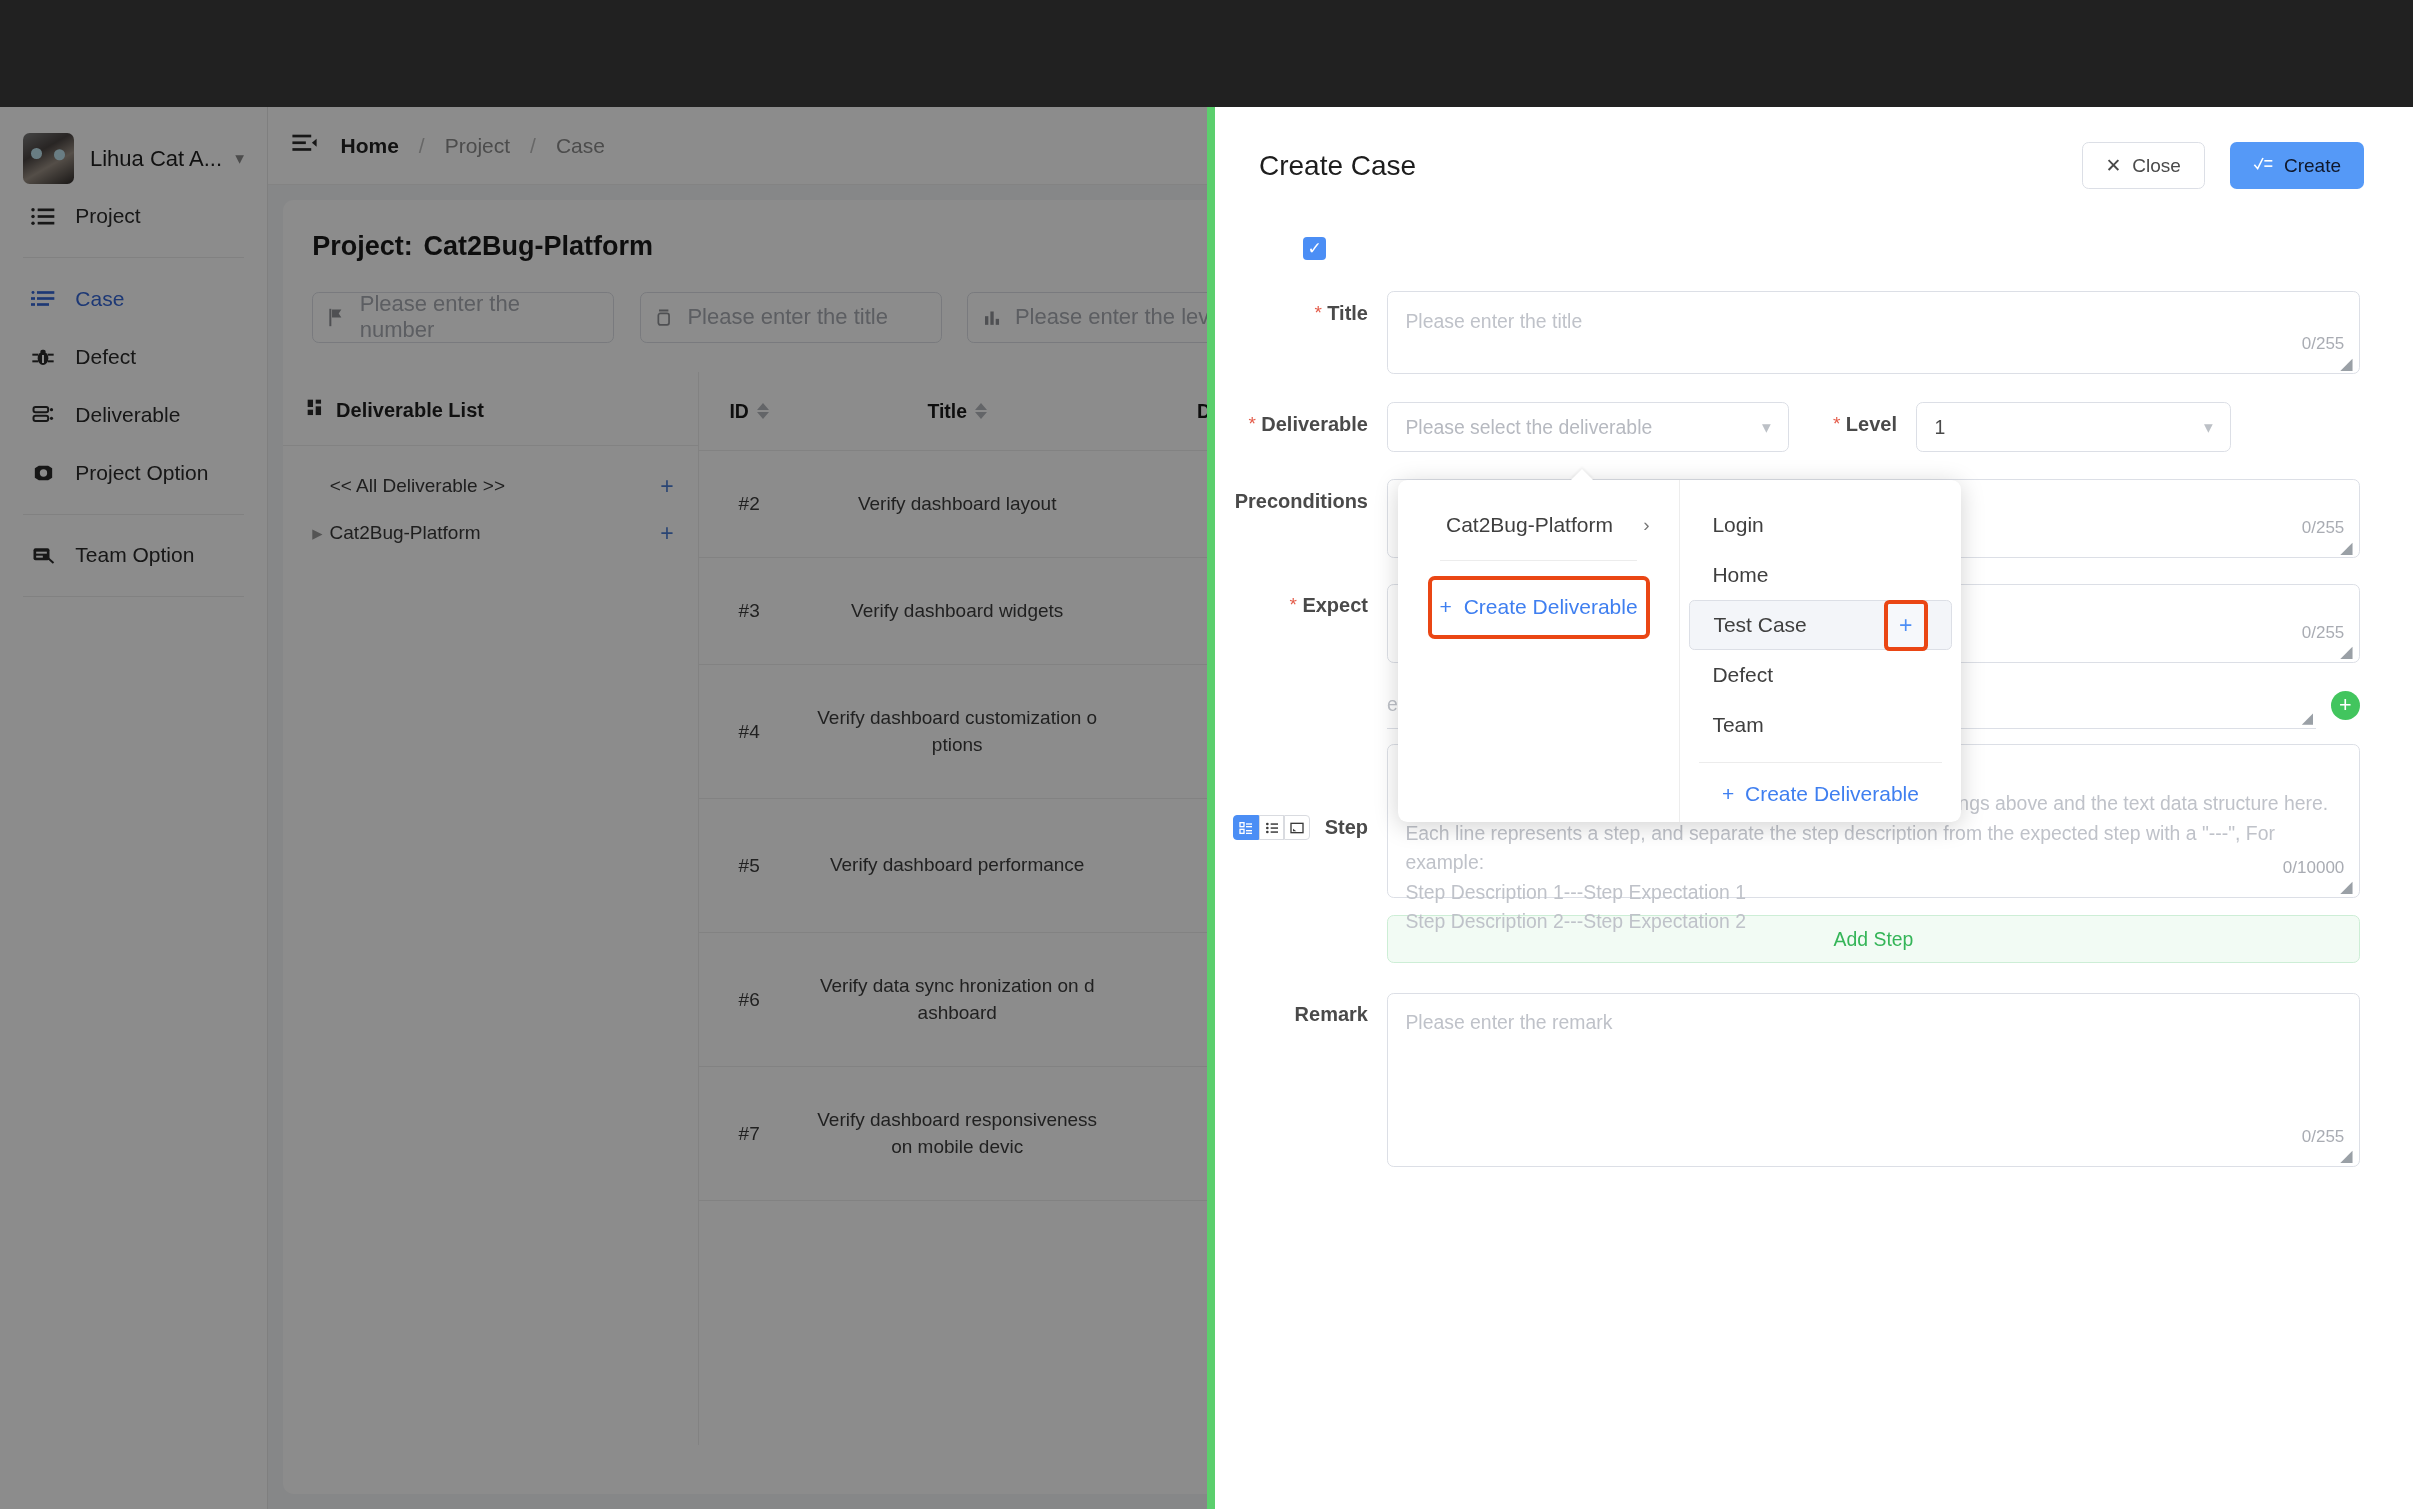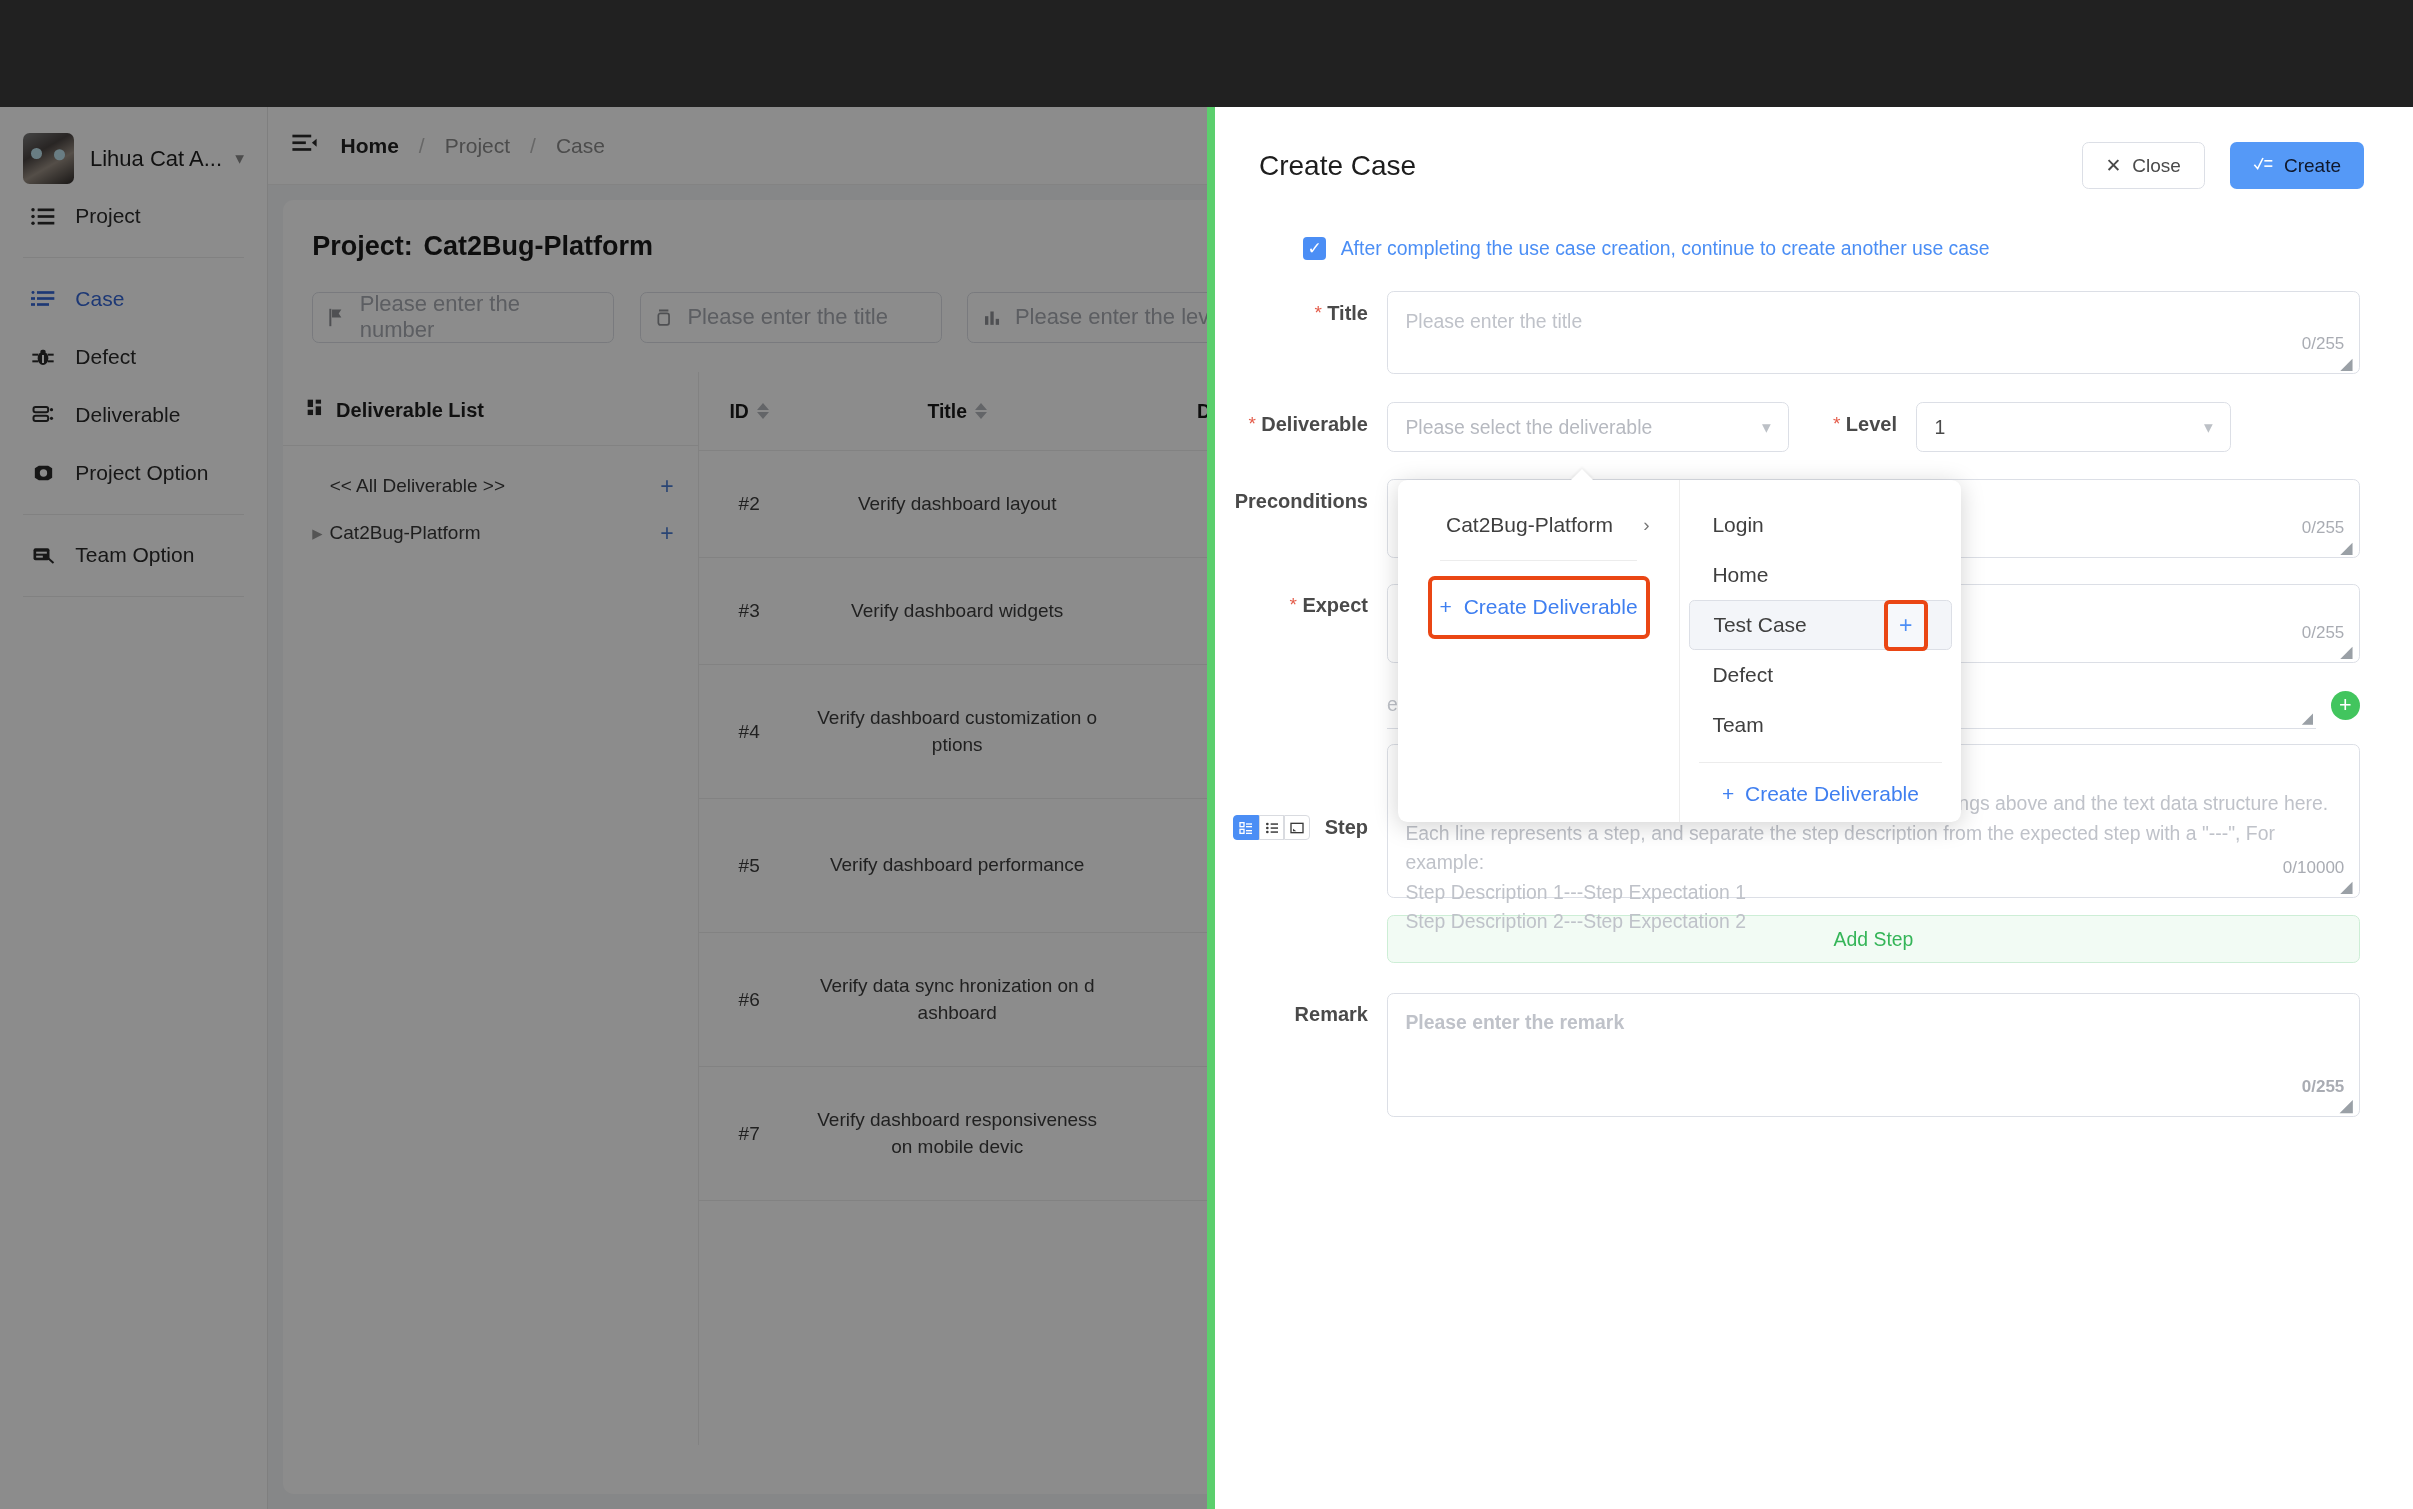--- a/index.html
+++ b/index.html
@@ -569,21 +569,20 @@
               <rect x="17" y="14" width="12" height="2.4" fill="#fff"></rect>
             </svg>
         </span>
         <span>Create</span>
       </div>
     </div>
   </div>
 
   <div class="chk-line">
     <span class="chk">✓</span>
-    <span class="chk-lbl">After completing the use case creation, continue to create another use case</span>
   </div>
 
   <div class="frow" style="margin-top:31px;">
     <div class="flabel">
       <span class="req">*</span>
       <span>Title</span>
     </div>
     <div class="ctl">
       <div class="ta" style="height:83px;">
         <span>Please enter the title</span>
@@ -695,21 +694,21 @@
         <span>Add Step</span>
       </div>
     </div>
   </div>
 
   <div class="frow" style="margin-top:29.5px;">
     <div class="flabel">
       <span>Remark</span>
     </div>
     <div class="ctl">
-      <div class="ta" style="height:124px;font-weight:bold;">
+      <div class="ta" style="height:174px;">
         <span>Please enter the remark</span>
         <span class="cnt">0/255</span>
         <span class="grip">◢</span>
       </div>
     </div>
   </div>
 </div>
 
 <div id="deliv-pop">
   <div class="pop-col left">

